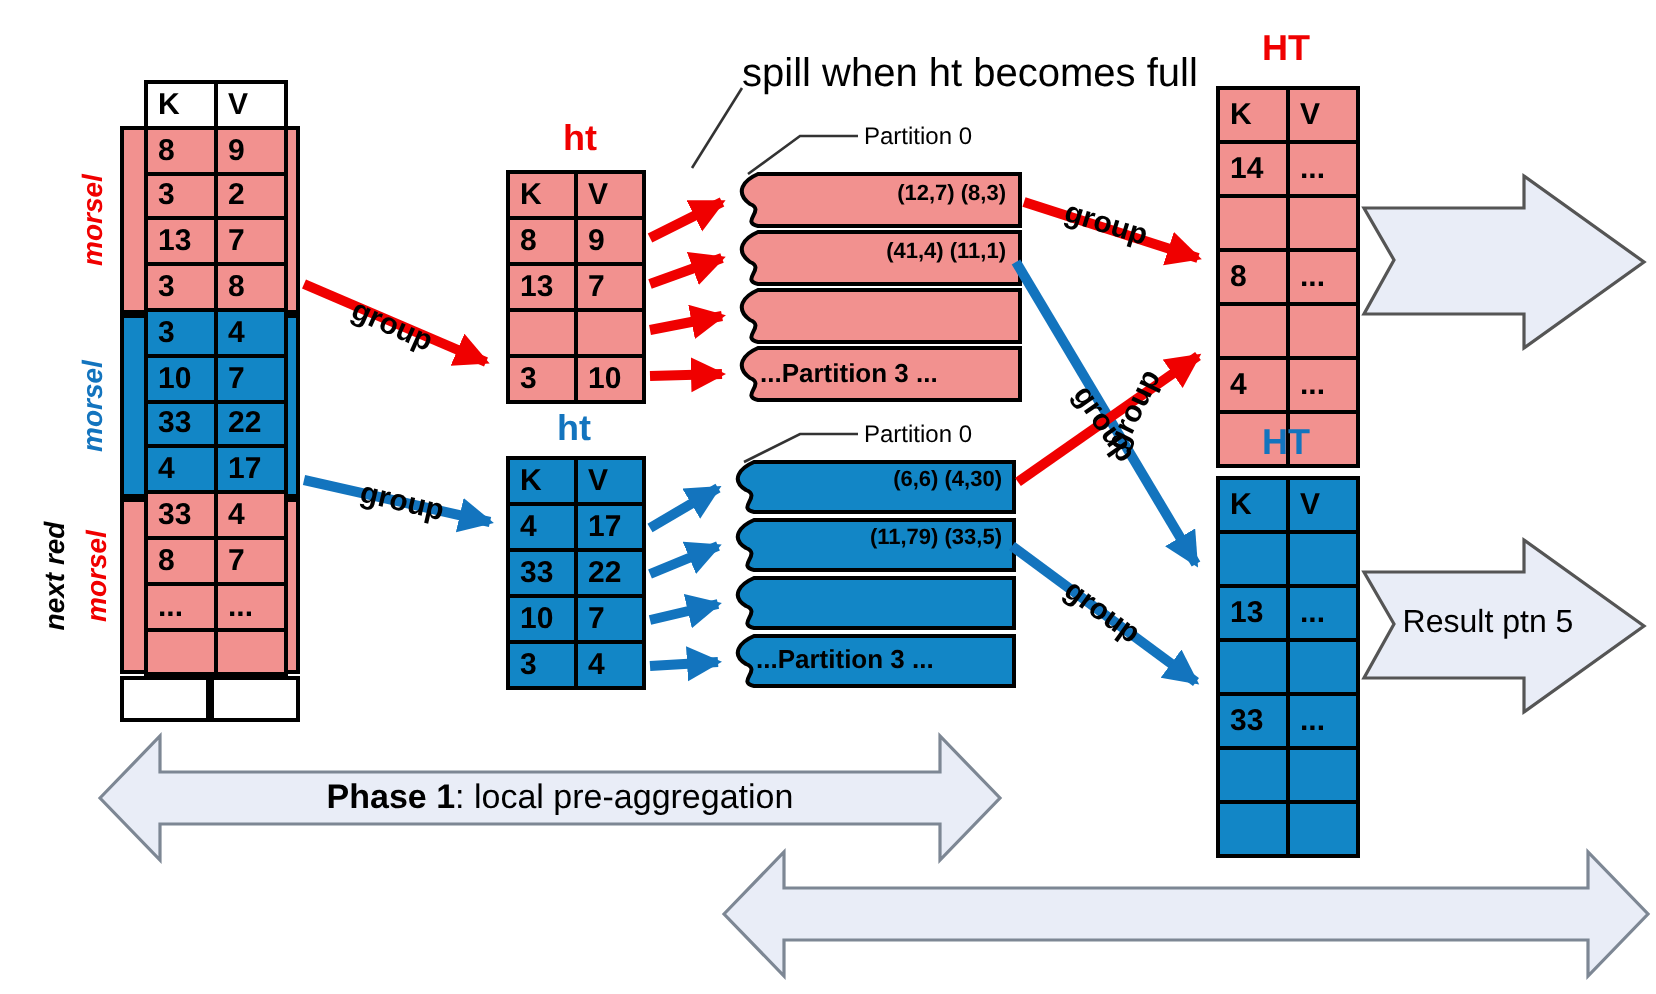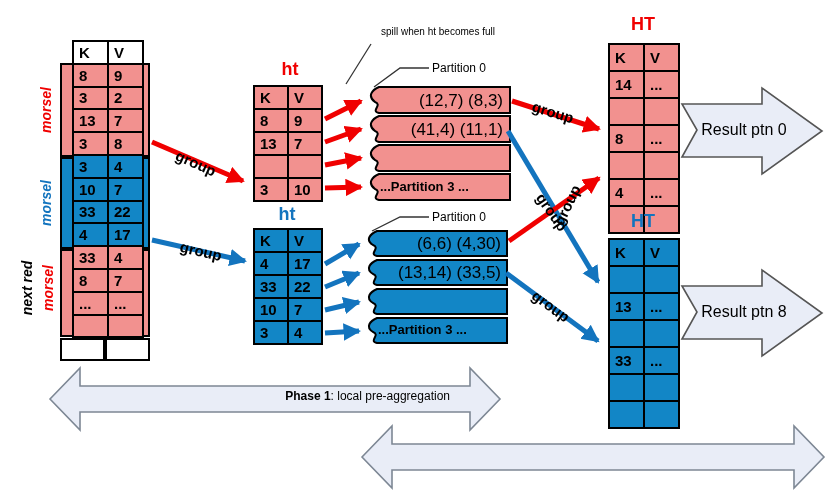--- a/index.html
+++ b/index.html
@@ -25,26 +25,26 @@
   .htp   { left:253px; top:85px;  } .htp td, .htb td { width:27px; height:21px; }
   .htb   { left:253px; top:228px; }
   .HTp   { left:608px; top:43px;  } .HTp td, .HTb td { width:28px; height:25px; }
   .HTb   { left:608px; top:238px; }
   .lab { position:absolute; z-index:4; white-space:nowrap; }
   .vert { transform:translate(-50%,-50%) rotate(-90deg); font-style:italic; font-weight:700; font-size:14px; }
   .title { font-weight:700; font-size:18px; text-align:center; width:50px; }
   .red  { color:#F00000; }
   .blue { color:#1374BE; }
   .group { font-weight:700; font-size:15px; transform:translate(-50%,-50%) rotate(var(--r)); }
-  .tuple { font-weight:400; font-size:17px; text-align:right; width:118px; }
+  .tuple { font-weight:700; font-size:11px; text-align:right; width:118px; }
   .ptn3  { font-weight:600; font-size:13px; text-align:left; width:122px; }
   .callout { font-size:12px; }
-  .spill { font-size:10px;margin-left:10px; }
+  .spill { font-size:20px; }
   .result { font-size:16px; width:112px; text-align:center; }
-  .phase { font-size:12px; text-align:right; }
+  .phase { font-size:17px; text-align:center; }
   .b { font-weight:700; }
 </style>
 </head>
 <body>
 
 <div id="canvas">
 
   <div class="band pk" style="top:63px;  height:90px;"></div>
   <div class="band bl" style="top:157px; height:88px;"></div>
   <div class="band pk" style="top:249px; height:84px;"></div>
@@ -278,32 +278,31 @@
     <line x1="512" y1="101" x2="599" y2="129" stroke="#F00000" stroke-width="5" marker-end="url(#mr)"></line>
     <line x1="508" y1="131" x2="598" y2="282" stroke="#1374BE" stroke-width="5" marker-end="url(#mb)"></line>
     <line x1="509" y1="241" x2="599" y2="178" stroke="#F00000" stroke-width="5" marker-end="url(#mr)"></line>
     <line x1="506" y1="273" x2="598" y2="341" stroke="#1374BE" stroke-width="5" marker-end="url(#mb)"></line>
   </svg>
 
   <div class="lab tuple" style="left:385px; top:91px;">(12,7) (8,3)</div>
   <div class="lab tuple" style="left:385px; top:120px;">(41,4) (11,1)</div>
   <div class="lab ptn3" style="left:380px; top:179px;">...Partition 3 ...</div>
   <div class="lab tuple" style="left:383px; top:234px;">(6,6) (4,30)</div>
-  <div class="lab tuple" style="left:383px; top:263px;">(13,14) (33,5)</div>
+  <div class="lab tuple" style="left:383px; top:263px;">(11,79) (33,5)</div>
   <div class="lab ptn3" style="left:378px; top:322px;">...Partition 3 ...</div>
 
   <div class="lab spill" style="left:371px; top:26px;">spill when ht becomes full</div>
   <div class="lab callout" style="left:432px; top:61px;">Partition 0</div>
   <div class="lab callout" style="left:432px; top:210px;">Partition 0</div>
 
   <div class="lab group" style="left:196px; top:163px; --r:24deg;">group</div>
   <div class="lab group" style="left:201px; top:251px; --r:13deg;">group</div>
   <div class="lab group" style="left:553px; top:112px; --r:17deg;">group</div>
   <div class="lab group" style="left:552px; top:212px; --r:55deg;">group</div>
   <div class="lab group" style="left:567px; top:205px; --r:-64deg;">group</div>
   <div class="lab group" style="left:551px; top:306px; --r:36deg;">group</div>
 
-  <div class="lab result" style="left:688px; top:121px;">Result ptn 0</div>
-  <div class="lab result" style="left:688px; top:303px;">Result ptn 8</div>
+  <div class="lab result" style="left:688px; top:303px;">Result ptn 5</div>
 
   <div class="lab phase" style="left:110px; top:389px; width:340px;"><span class="b">Phase 1</span><span>: local pre-aggregation</span></div>
 
 </div>
 
 </body></html>

